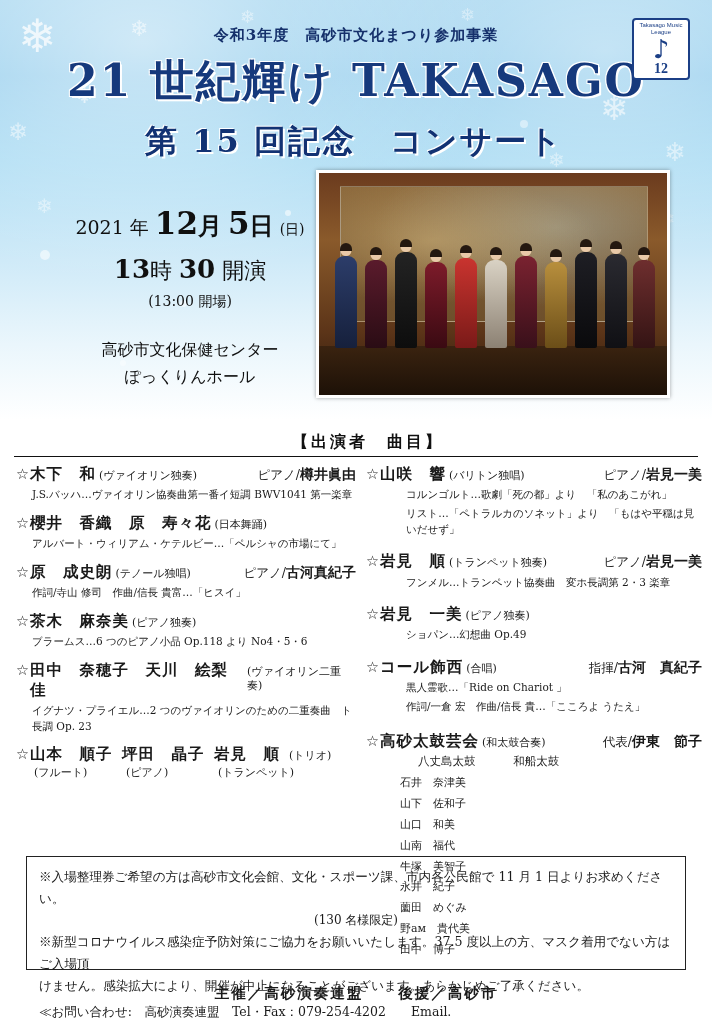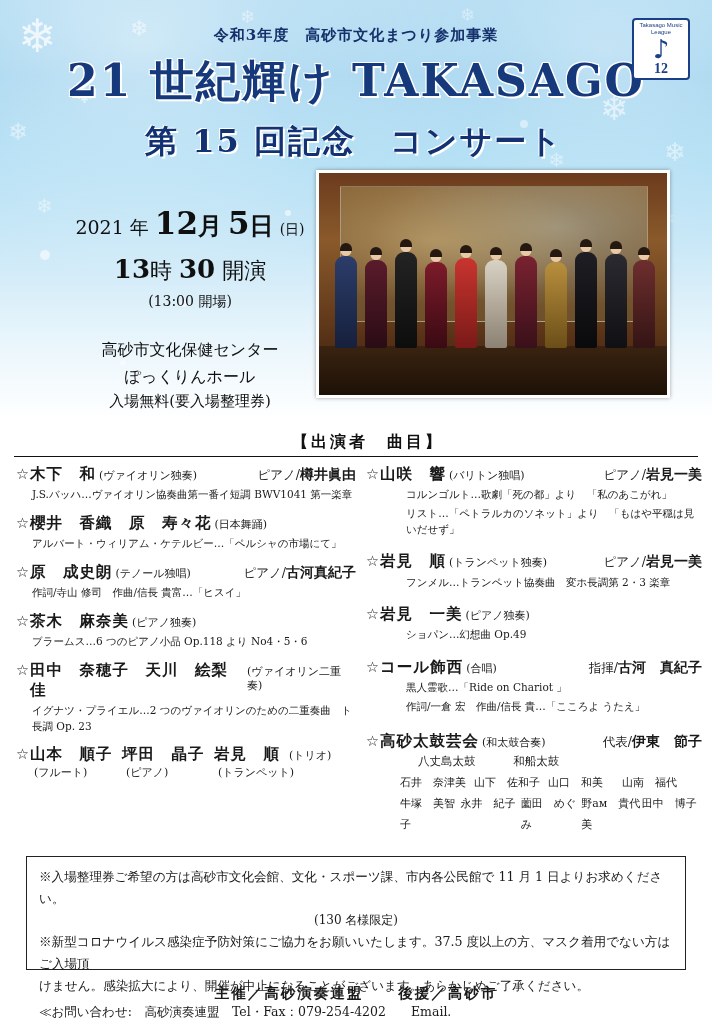--- a/index.html
+++ b/index.html
@@ -113,21 +113,21 @@
   .perf-role{font-size:11px;margin-left:3px;}
   .accomp{margin-left:auto;font-size:12.5px;white-space:nowrap;}
   .accomp b{font-size:14px;font-weight:bold;}
   .piece{font-size:10.5px;line-height:1.5;margin-top:3px;padding-left:16px;}
   .indent-r{padding-left:40px;}
 
   .trio-line{display:flex;font-size:11px;padding-left:18px;margin-top:1px;}
   .trio-line span{width:92px;}
 
   .taiko-names{font-size:11px;line-height:1.9;padding-left:34px;margin-top:4px;}
-  .taiko-names .row{display:flex;}
+  .taiko-names .row{display:flex;flex-direction:column;}
   .taiko-names .row span{width:74px;}
   .taiko-sub{font-size:11.5px;padding-left:52px;margin-top:3px;}
   .taiko-sub span{margin-right:34px;}
 
   
   .notice{
     position:absolute;left:26px;top:856px;width:660px;height:114px;
     border:1.5px solid #222;box-sizing:border-box;padding:9px 12px;
     font-size:12.6px;line-height:1.75;font-family:"DejaVu Serif",serif;
   }
@@ -186,21 +186,20 @@
     <div class="info-time">
       <span class="big">13</span><span>時</span>
       <span class="big">30</span>
       <span>開演</span>
     </div>
     <div class="info-open">(13:00 開場)</div>
     <div class="info-venue">
       <div>高砂市文化保健センター</div>
       <div>ぽっくりんホール</div>
     </div>
-    <div class="info-free">入場無料(要入場整理券)</div>
   </div>
 
   <div class="photo">
     <div class="photo-mural"></div>
     <div class="photo-floor"></div>
     <div class="person" style="left:16px;height:92px;background:linear-gradient(180deg,#2c3d6a,#16203c);">
         <div class="head"></div>
         <div class="hair"></div>
       </div>
     <div class="person" style="left:46px;height:88px;background:linear-gradient(180deg,#5a1b2c,#2a0c14);">

